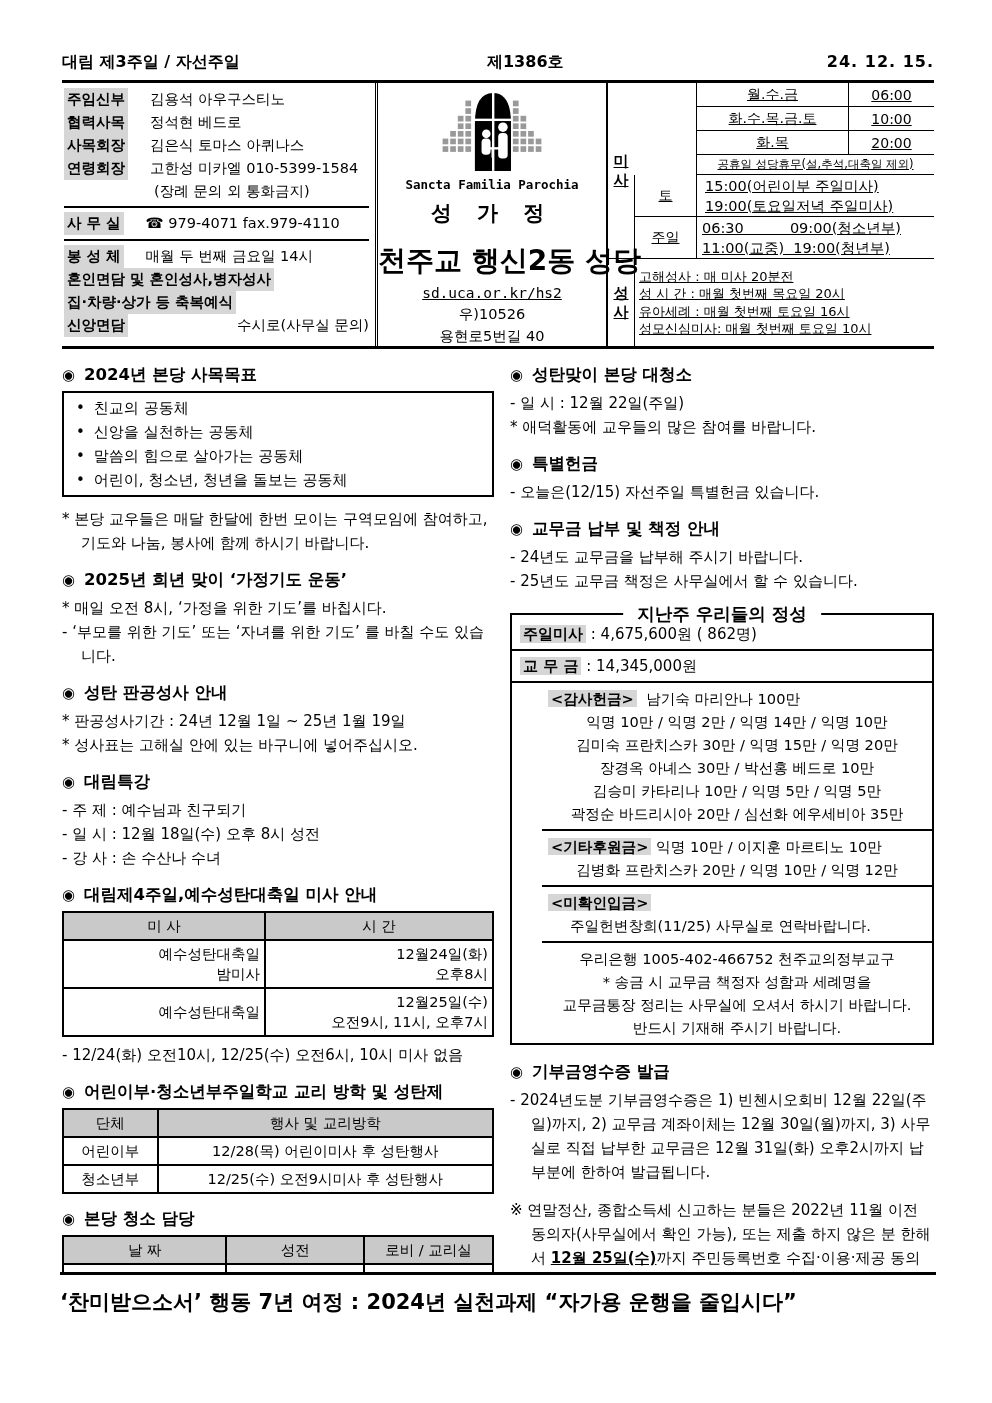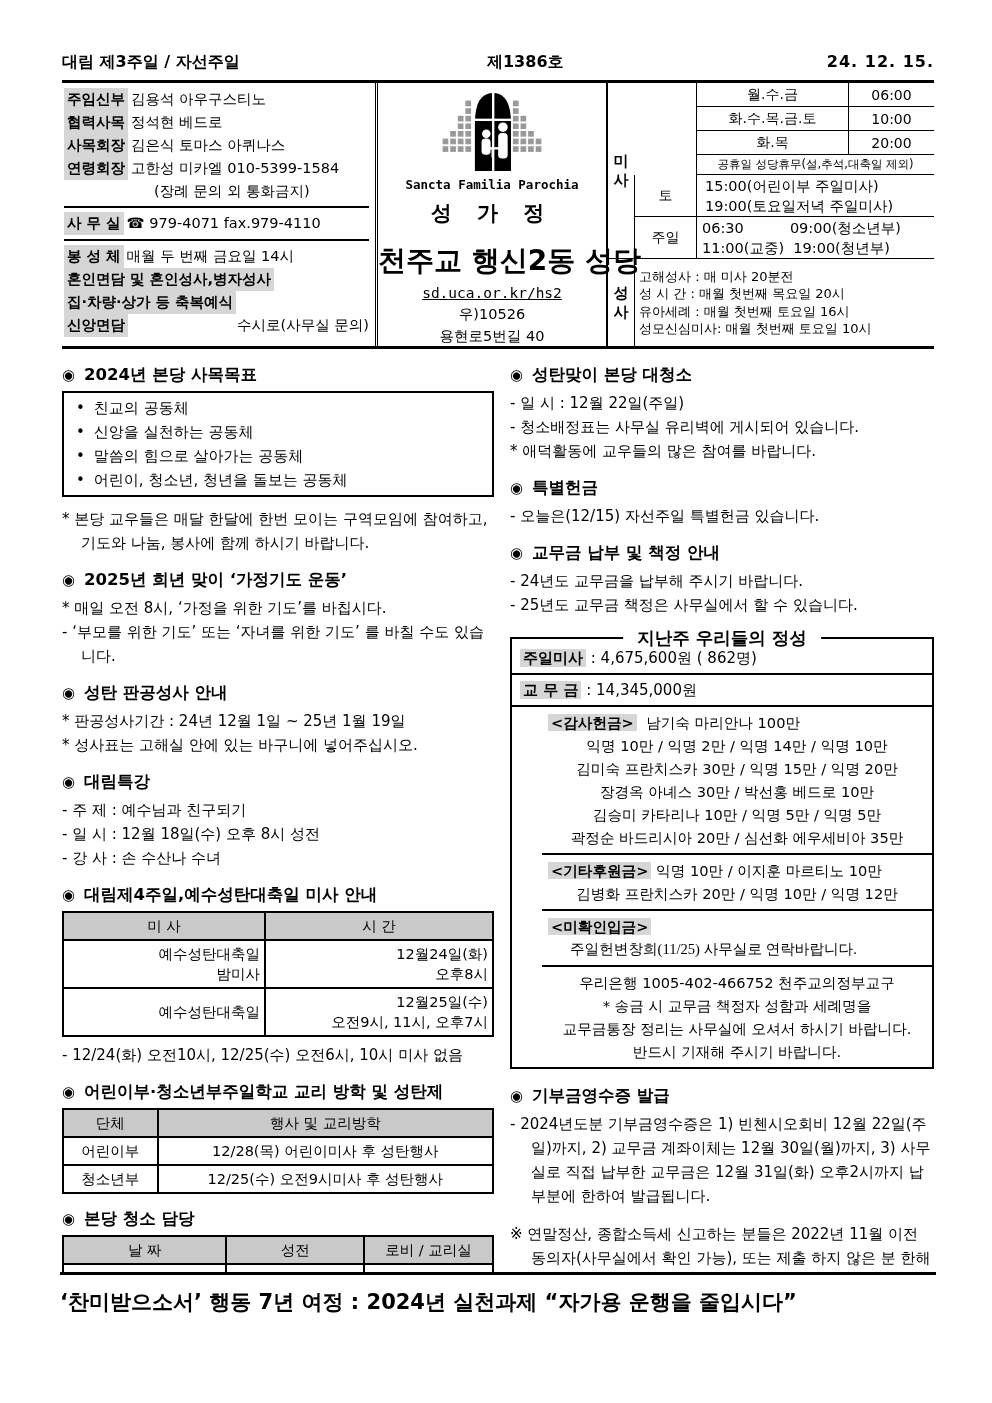--- a/index.html
+++ b/index.html
@@ -11,36 +11,36 @@
   }
   
   .topline { display:flex; align-items:baseline; font-weight:bold; font-size:16px; margin-bottom:7px; }
   .topline .t-left { flex:1.2; }
   .topline .t-center { flex:1; text-align:center; }
   .topline .t-right { flex:1; text-align:right; letter-spacing:1px; }
 
   
   .masthead { border-top:3px solid #000; border-bottom:3px solid #000; display:flex; min-height:250px; }
   .mh-left { width:316px; border-right:3px double #000; padding:5px 6px 4px 2px; font-size:14.5px; }
-  .mrow { display:flex; gap:3px; line-height:23px; align-items:baseline; }
+  .mrow { display:flex; gap:22px; line-height:23px; align-items:baseline; }
   .mrow.spread { justify-content:space-between; }
   .hl { background:#d6d6d6; font-weight:bold; padding:0 3px; white-space:nowrap; }
   .mnote { padding-left:90px; line-height:22px; }
   .sep { border-top:2px solid #000; margin:4px 0; }
   .mh-center { width:230px; border-right:2px solid #000; text-align:center; padding-top:3px; }
   .logo svg { display:block; margin:0 auto; }
   .latin { font-family:"DejaVu Sans Mono","Liberation Mono",monospace; font-weight:bold; font-size:12.5px; margin-top:1px; }
   .pname { font-size:21px; font-weight:bold; letter-spacing:9px; margin-top:7px; white-space:nowrap; }
   .pfull { font-size:28px; font-weight:bold; margin-top:15px; white-space:nowrap; }
   .purl  { font-size:14.5px; text-decoration:underline; margin-top:5px; font-family:"DejaVu Sans Mono","Liberation Mono",monospace; }
   .pzip  { font-size:14.5px; margin-top:4px; }
   .paddr { font-size:14.5px; margin-top:3px; }
   .mh-right { flex:1; }
   .mgrid { display:grid; grid-template-columns:26px 62px 1fr 86px; grid-template-rows:24px 24px 24px 20px 42px 42px 1fr; height:100%; font-size:14px; }
-  .mc { border-left:1.5px solid #000; border-bottom:1.5px solid #000; display:flex; align-items:center; justify-content:center; padding:1px 2px; }
+  .mc { border-left:1.5px solid #000; border-bottom:1.5px solid #000; display:flex; align-items:center; justify-content:center; padding:1px 2px;text-decoration:underline; }
   .mc.nbl { border-left:none; }
   .mc.nbb { border-bottom:none; }
   .vlabel { width:18px; word-break:break-all; line-height:19px; font-weight:bold; font-size:15px; text-align:center; }
   .g-misa { grid-column:1; grid-row:1/7; }
   .g-py   { grid-column:2; grid-row:1/5; }
   .g-d1 { grid-column:3; grid-row:1; } .g-t1 { grid-column:4; grid-row:1; }
   .g-d2 { grid-column:3; grid-row:2; } .g-t2 { grid-column:4; grid-row:2; }
   .g-d3 { grid-column:3; grid-row:3; } .g-t3 { grid-column:4; grid-row:3; }
   .g-note { grid-column:3/5; grid-row:4; font-size:11.5px; white-space:nowrap; overflow:hidden; }
   .g-sat  { grid-column:2; grid-row:5; }
@@ -66,21 +66,21 @@
   .cell-line { display:block;text-align:right; }
 
   
   .offering { border:2px solid #000; position:relative; margin:20px 0 16px; }
   .off-title { position:absolute; top:-13px; left:50%; transform:translateX(-50%); background:#fff; padding:0 14px; font-weight:bold; font-size:17.5px; white-space:nowrap; }
   .off-row { padding:6px 8px 5px; border-bottom:2px solid #000; font-size:15px; }
   .off-row:first-of-type { padding-top:10px; }
   .off-block { padding:4px 6px; border-bottom:2px solid #000; font-size:14.6px; line-height:23px;margin-left:30px; }
   .off-block.last { border-bottom:none; }
   .off-center { text-align:center; white-space:nowrap; overflow:hidden; }
-  .off-indent { padding-left:22px;font-family:Liberation Serif, serif; }
+  .off-indent { padding-left:22px; }
   .para { font-size:15px; line-height:24px; padding-left:21px; text-indent:-21px; }
   .em-bu { font-weight:bold; text-decoration:underline; }
 
   
   .footline {
     position:absolute; left:60px; right:56px; top:1272px; bottom:0;
     border-top:3px solid #000; background:#fff; padding-top:13px;
     text-align:left; font-weight:bold; font-size:21px; white-space:nowrap;
   }
 </style>
@@ -387,21 +387,20 @@
 
     <div class="bcol-r">
 
       <div class="sec">
         <div class="sec-title">
             <span class="bullet">◉</span>
             <span>성탄맞이 본당 대청소</span>
           </div>
         <div>
             <div class="line">- 일 시 : 12월 22일(주일)</div>
-            <div class="line">- 청소배정표는 사무실 유리벽에 게시되어 있습니다.</div>
             <div class="line">* 애덕활동에 교우들의 많은 참여를 바랍니다.</div>
           </div>
       </div>
 
       <div class="sec">
         <div class="sec-title">
             <span class="bullet">◉</span>
             <span>특별헌금</span>
           </div>
         <div>

